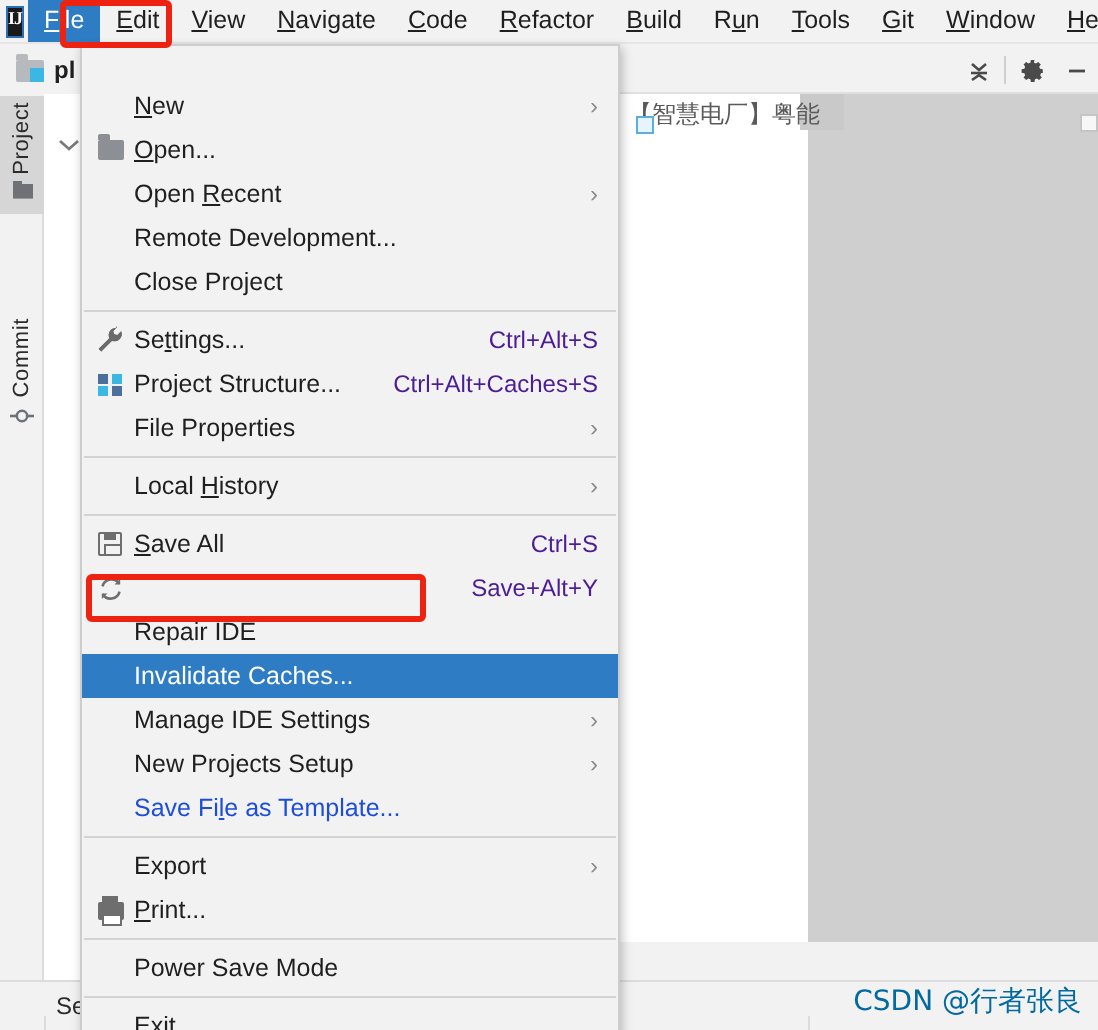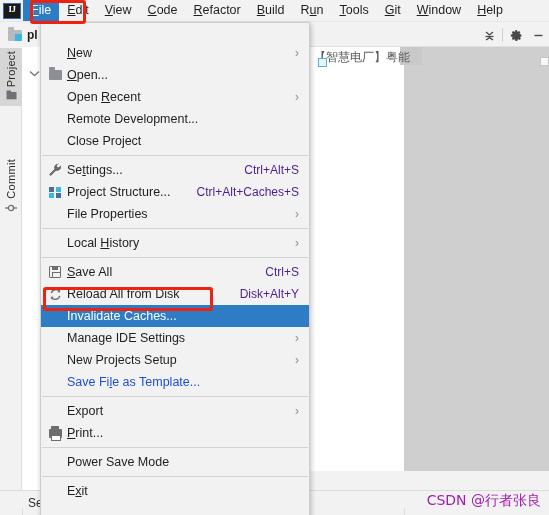--- a/index.html
+++ b/index.html
@@ -307,21 +307,21 @@
     border-top: 1px solid #dcdcdc;
     display: flex; align-items: center;
   }
   .status-text {
     font-size: 12px; color: #2b2b2b;
     padding-left: 28px;
   }
   .watermark {
     position: absolute; right: 8px; top: 492px;
     font-size: 14px;
-    color: #a21caf;
+    color: #0369a1;
     font-family: "DejaVu Sans", sans-serif;
     z-index: 95;
     white-space: nowrap;
   }
   .sb-divider {
     position: absolute; top: 508px; height: 7px;
     width: 1px; background: #dcdcdc;
   }
 </style>
 </head>
@@ -395,20 +395,21 @@
   </div>
 
   <div class="menubar">
     <div class="ij-logo">
       <span>IJ</span>
     </div>
     <div id="menubar-items" style="display:flex;align-items:center;">
         <div class="menubar-item active"><u class="mn">F</u>ile</div>
         <div class="menubar-item"><u class="mn">E</u>dit</div>
         <div class="menubar-item"><u class="mn">V</u>iew</div>
+        <div class="menubar-item"><u class="mn">N</u>avigate</div>
         <div class="menubar-item"><u class="mn">C</u>ode</div>
         <div class="menubar-item"><u class="mn">R</u>efactor</div>
         <div class="menubar-item"><u class="mn">B</u>uild</div>
         <div class="menubar-item">R<u class="mn">u</u>n</div>
         <div class="menubar-item"><u class="mn">T</u>ools</div>
         <div class="menubar-item"><u class="mn">G</u>it</div>
         <div class="menubar-item"><u class="mn">W</u>indow</div>
         <div class="menubar-item"><u class="mn">H</u>elp</div>
       </div>
   </div>
@@ -486,23 +487,26 @@
       </div>
       <div class="mi">
         <span class="mico">
           <svg width="13" height="13" viewBox="0 0 14 14">
             <path d="M11.5 4.2A5 5 0 002.4 5.6" stroke="#6e6e6e" stroke-width="1.4" fill="none"></path>
             <path d="M2.5 9.8A5 5 0 0011.6 8.4" stroke="#6e6e6e" stroke-width="1.4" fill="none"></path>
             <path d="M11.9 1.6 L11.9 4.6 L8.9 4.6 Z" fill="#6e6e6e"></path>
             <path d="M2.1 12.4 L2.1 9.4 L5.1 9.4 Z" fill="#6e6e6e"></path>
           </svg>
         </span>
-        <span class="label">Reload All from Disk</span>
-        <span class="spacer"></span>
-        <span class="accel">Disk+Alt+Y</span>
+        <span class="spacer"></span>
+        <span class="accel">Save+Alt+Y</span>
+      </div>
+      <div class="mi">
+        <span class="label">Repair IDE</span>
+        <span class="spacer"></span>
       </div>
       <div class="mi highlight">
         <span class="label">Invalidate Caches...</span>
         <span class="spacer"></span>
       </div>
       <div class="mi">
         <span class="label">Manage IDE Settings</span>
         <span class="spacer"></span>
         <span class="arrow">›</span>
       </div>

